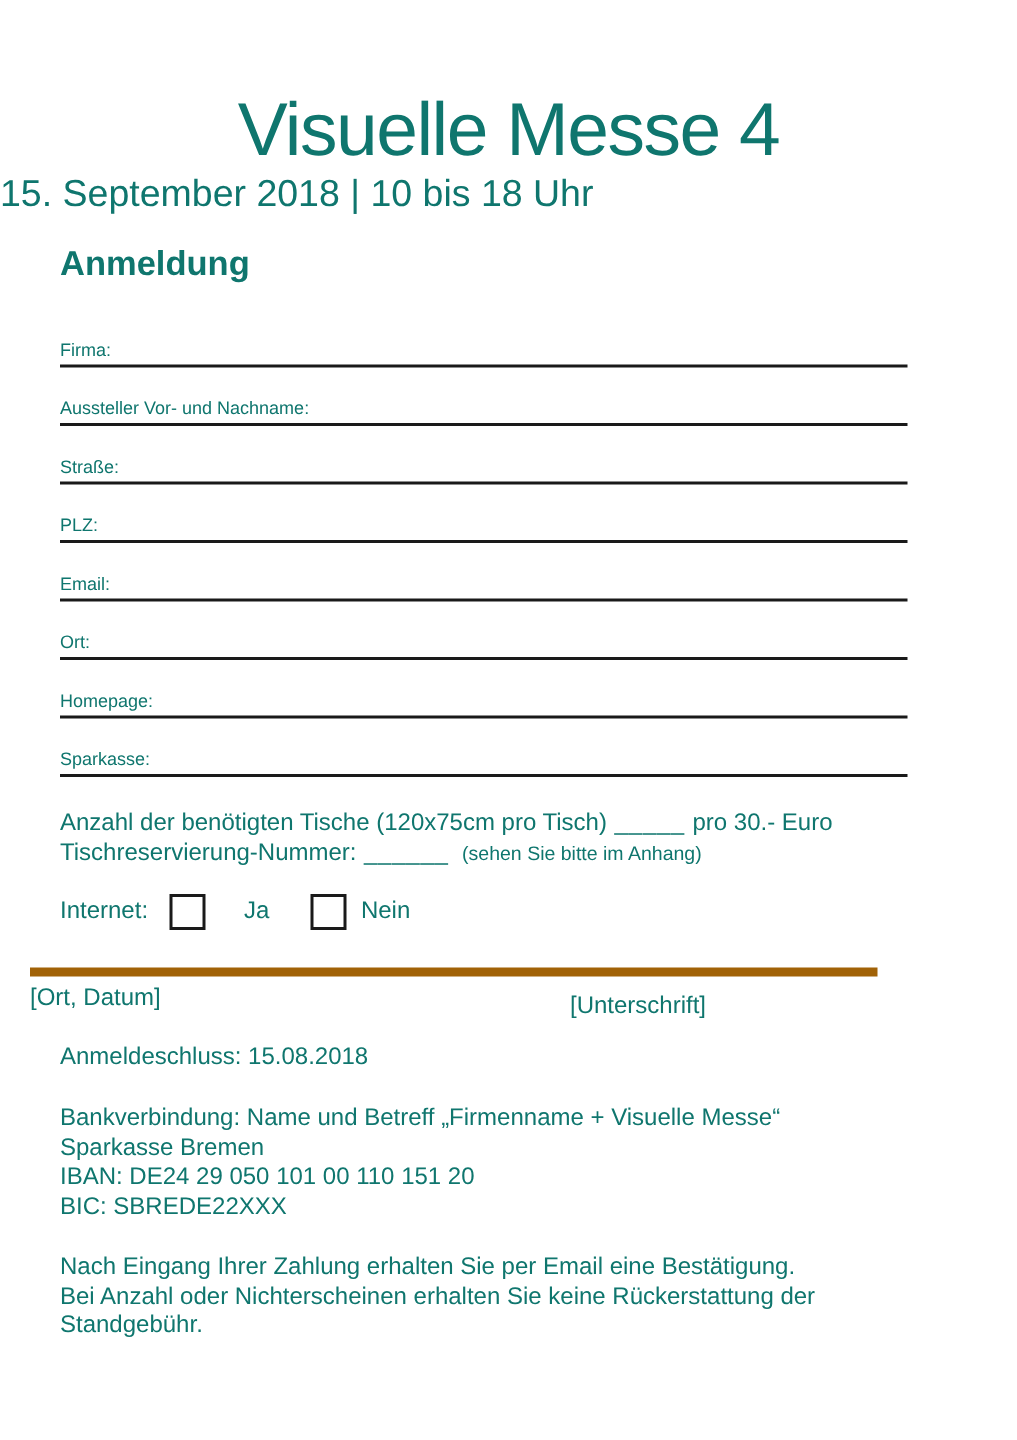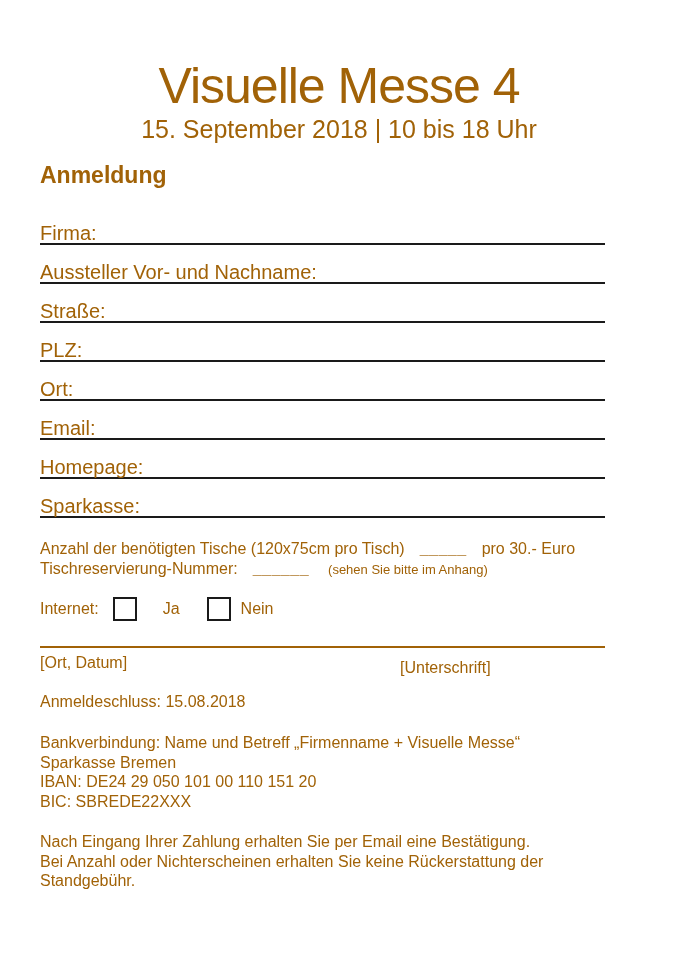--- a/index.html
+++ b/index.html
@@ -1,36 +1,36 @@
 <!DOCTYPE html>
 <html><head>
 <meta charset="utf-8">
 <style>
   html, body { margin: 0; padding: 0; background: #e8e8e8; }
   .page {
     position: relative;
     width: 678px;
     height: 960px;
     background: #ffffff;
-    color: #a16207;
+    color: #0f766e;
     font-family: "Liberation Sans", sans-serif;
     overflow: hidden;
     margin: 0 auto;
   }
   .content { padding-top: 58px; }
 
   .doc-title {
     text-align: center;
     font-size: 50px;
     line-height: 56px;
     letter-spacing: -1px;
     white-space: nowrap;
   }
   .doc-subtitle {
-    text-align: center;
+    text-align: left;
     font-size: 25px;
     line-height: 30px;
     white-space: nowrap;
   }
 
   .left-col { margin-left: 40px; width: 565px; }
 
   .section-heading {
     margin-top: 18px;
     font-size: 23px;
@@ -47,28 +47,28 @@
   .field-row {
     width: 565px;
     height: 21px;
     border-bottom: 2px solid #1a1a1a;
     margin-bottom: 16px;
     display: flex;
     align-items: flex-end;
   }
   .field-row:last-child { margin-bottom: 0; }
   .field-label {
-    font-size: 20px;
+    font-size: 12px;
     line-height: 19px;
     white-space: nowrap;
   }
 
   .tables-block { margin-top: 21px; font-size: 16px; line-height: 20px; }
   .tables-line { white-space: nowrap; }
-  .blank-slot { letter-spacing: 0.5px; margin: 0 15px; font-weight: bold; }
+  .blank-slot { letter-spacing: 0.5px; margin: 0 5px; }
   .small-note { font-size: 13px; margin-left: 4px; }
 
   .internet-row {
     margin-top: 16px;
     display: flex;
     align-items: center;
     font-size: 16px;
     height: 26px;
   }
   .checkbox {
@@ -77,23 +77,24 @@
     background: #ffffff;
     display: inline-block;
   }
   .cb-yes { margin-left: 14px; }
   .lbl-yes { margin-left: 26px; }
   .cb-no { margin-left: 27px; }
   .lbl-no { margin-left: 10px; }
 
   .sig-block {
     margin-top: 24px;
-    border-top: 2px solid #a16207;
+    border-top: 6px solid #a16207;
     position: relative;
     height: 26px;
+    margin-left: 20px;
   }
   .sig-labels { position: relative; padding-top: 5px; font-size: 16px; line-height: 20px; }
   .sig-right { position: absolute; left: 360px; top: 10px; }
 
   .deadline-line { margin-top: 18px; font-size: 16px; line-height: 20px; }
 
   .bank-block { margin-top: 21px; font-size: 16px; }
   .bank-block div { line-height: 19.5px; white-space: nowrap; }
 
   .notes-block { margin-top: 21px; font-size: 16px; }
@@ -117,24 +118,24 @@
       <div class="field-row">
         <span class="field-label">Aussteller Vor- und Nachname:</span>
       </div>
       <div class="field-row">
         <span class="field-label">Straße:</span>
       </div>
       <div class="field-row">
         <span class="field-label">PLZ:</span>
       </div>
       <div class="field-row">
-        <span class="field-label">Ort:</span>
+        <span class="field-label">Email:</span>
       </div>
       <div class="field-row">
-        <span class="field-label">Email:</span>
+        <span class="field-label">Ort:</span>
       </div>
       <div class="field-row">
         <span class="field-label">Homepage:</span>
       </div>
       <div class="field-row">
         <span class="field-label">Sparkasse:</span>
       </div>
     </div>
 
     <div class="left-col tables-block">

